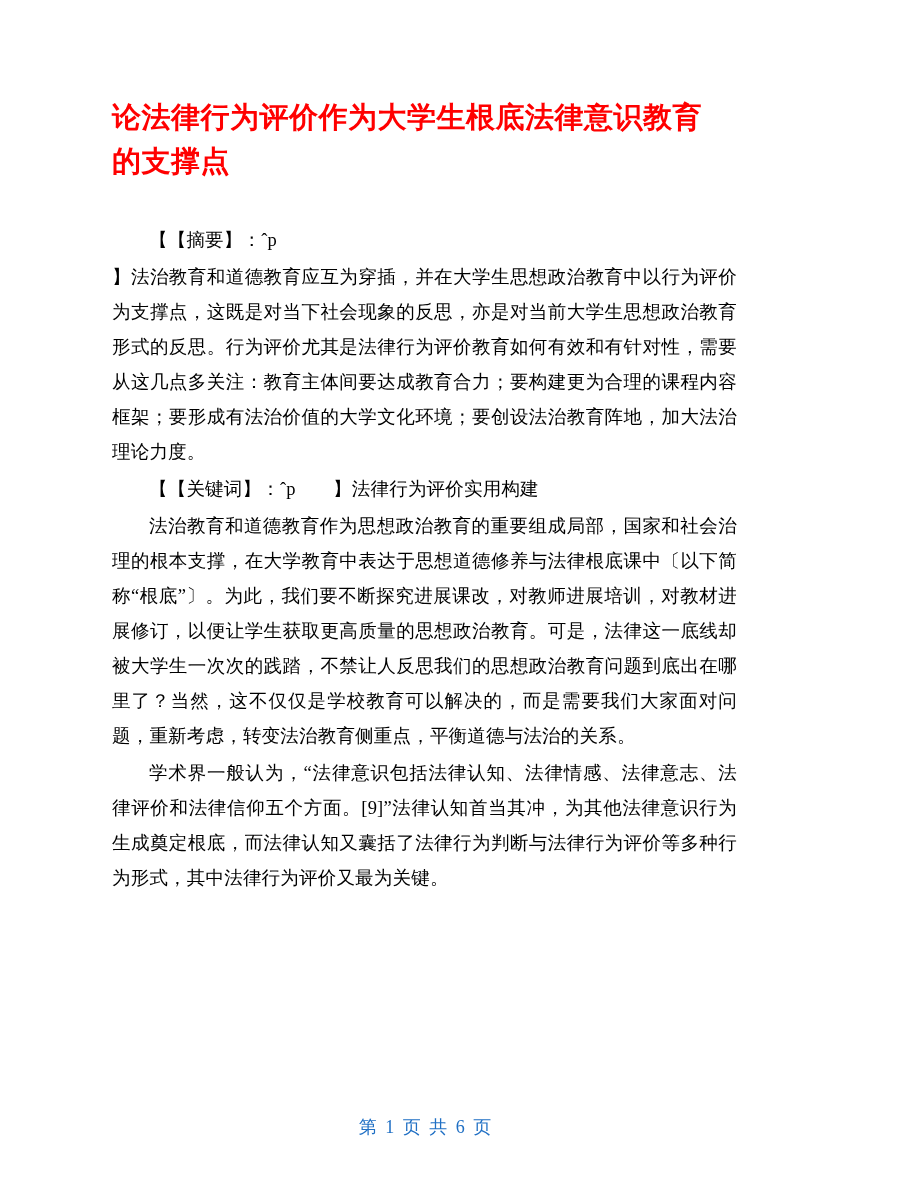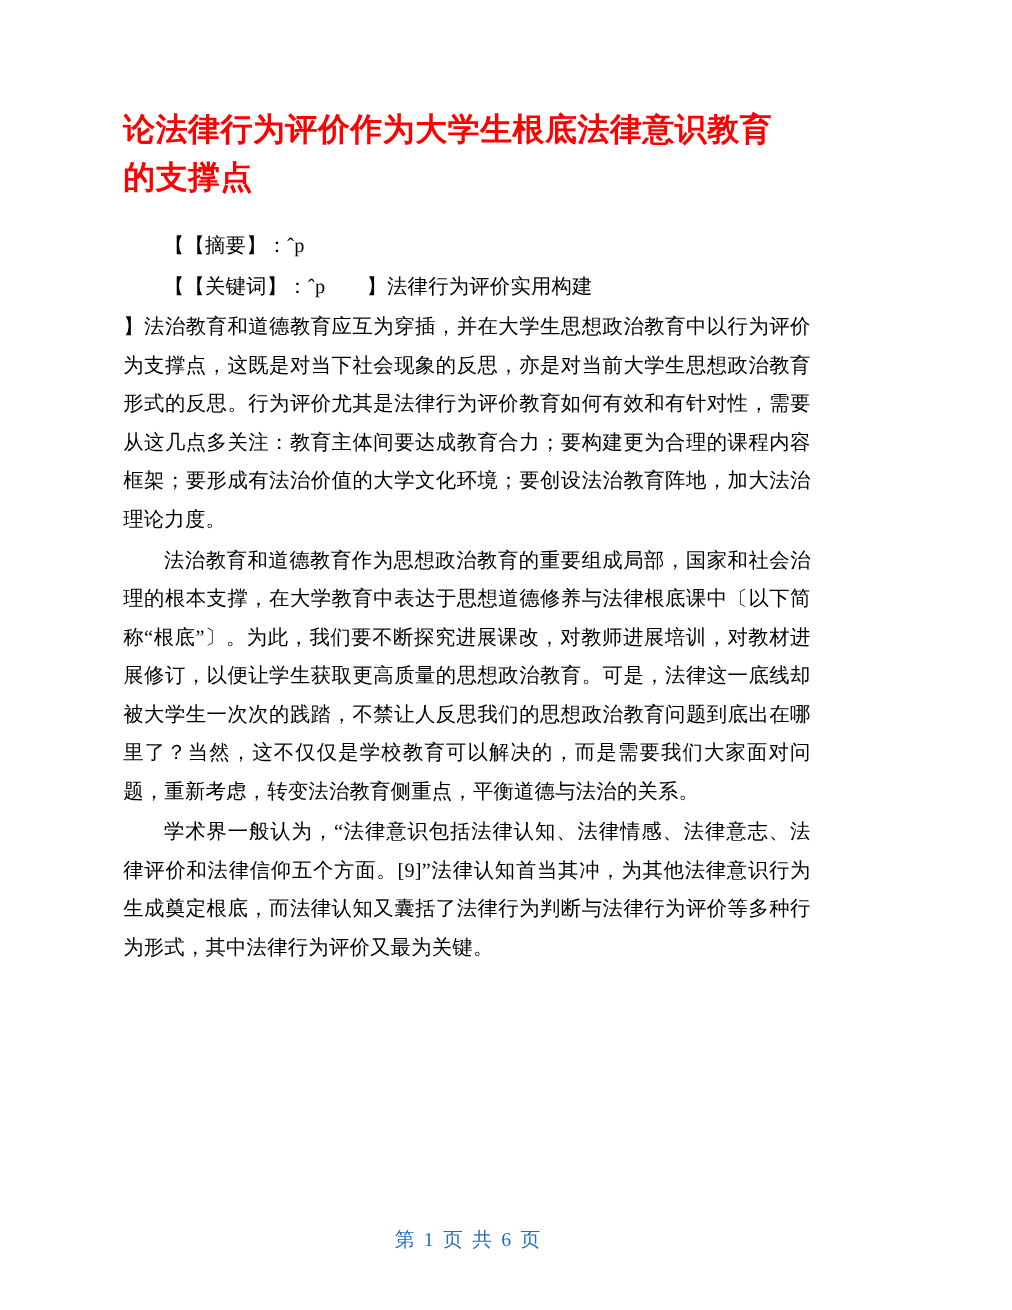--- a/index.html
+++ b/index.html
@@ -27,21 +27,21 @@
     color: #ff0000;
     font-family: "DejaVu Sans", sans-serif;
     font-weight: bold;
     font-size: 29px;
     line-height: 1.5;
     letter-spacing: 0.5px;
     text-align: left;
   }
   .body-wrap {
     padding: 0 80px 0 112px;
-    margin-top: 24px;
+    margin-top: 40px;
   }
   p.para {
     margin: 0 0 2px 0;
     font-size: 18.5px;
     line-height: 35px;
     text-align: justify;
     text-justify: inter-ideograph;
     letter-spacing: 0.2px;
   }
   p.indent {
@@ -71,22 +71,22 @@
 </style>
 </head>
 <body>
 
 <div class="page">
 
   <h1 class="title">论法律行为评价作为大学生根底法律意识教育的支撑点</h1>
 
   <div class="body-wrap">
     <p class="para indent">【【摘要】：ˆp</p>
+    <p class="para">】法治教育和道德教育应互为穿插，并在大学生思想政治教育中以行为评价为支撑点，这既是对当下社会现象的反思，亦是对当前大学生思想政治教育形式的反思。行为评价尤其是法律行为评价教育如何有效和有针对性，需要从这几点多关注：教育主体间要达成教育合力；要构建更为合理的课程内容框架；要形成有法治价值的大学文化环境；要创设法治教育阵地，加大法治理论力度。</p>
     <p class="para indent">【【关键词】：ˆp　　】法律行为评价实用构建</p>
-    <p class="para">】法治教育和道德教育应互为穿插，并在大学生思想政治教育中以行为评价为支撑点，这既是对当下社会现象的反思，亦是对当前大学生思想政治教育形式的反思。行为评价尤其是法律行为评价教育如何有效和有针对性，需要从这几点多关注：教育主体间要达成教育合力；要构建更为合理的课程内容框架；要形成有法治价值的大学文化环境；要创设法治教育阵地，加大法治理论力度。</p>
     <p class="para indent">法治教育和道德教育作为思想政治教育的重要组成局部，国家和社会治理的根本支撑，在大学教育中表达于思想道德修养与法律根底课中〔以下简称“根底”〕。为此，我们要不断探究进展课改，对教师进展培训，对教材进展修订，以便让学生获取更高质量的思想政治教育。可是，法律这一底线却被大学生一次次的践踏，不禁让人反思我们的思想政治教育问题到底出在哪里了？当然，这不仅仅是学校教育可以解决的，而是需要我们大家面对问题，重新考虑，转变法治教育侧重点，平衡道德与法治的关系。</p>
     <p class="para indent">学术界一般认为，“法律意识包括法律认知、法律情感、法律意志、法律评价和法律信仰五个方面。[9]”法律认知首当其冲，为其他法律意识行为生成奠定根底，而法律认知又囊括了法律行为判断与法律行为评价等多种行为形式，其中法律行为评价又最为关键。</p>
   </div>
 
   <div class="footer">
     <span class="footer-inner">
       <span class="lbl">第</span>
       <span class="num">1</span>
       <span class="lbl">页</span>
       <span class="lbl">共</span>

